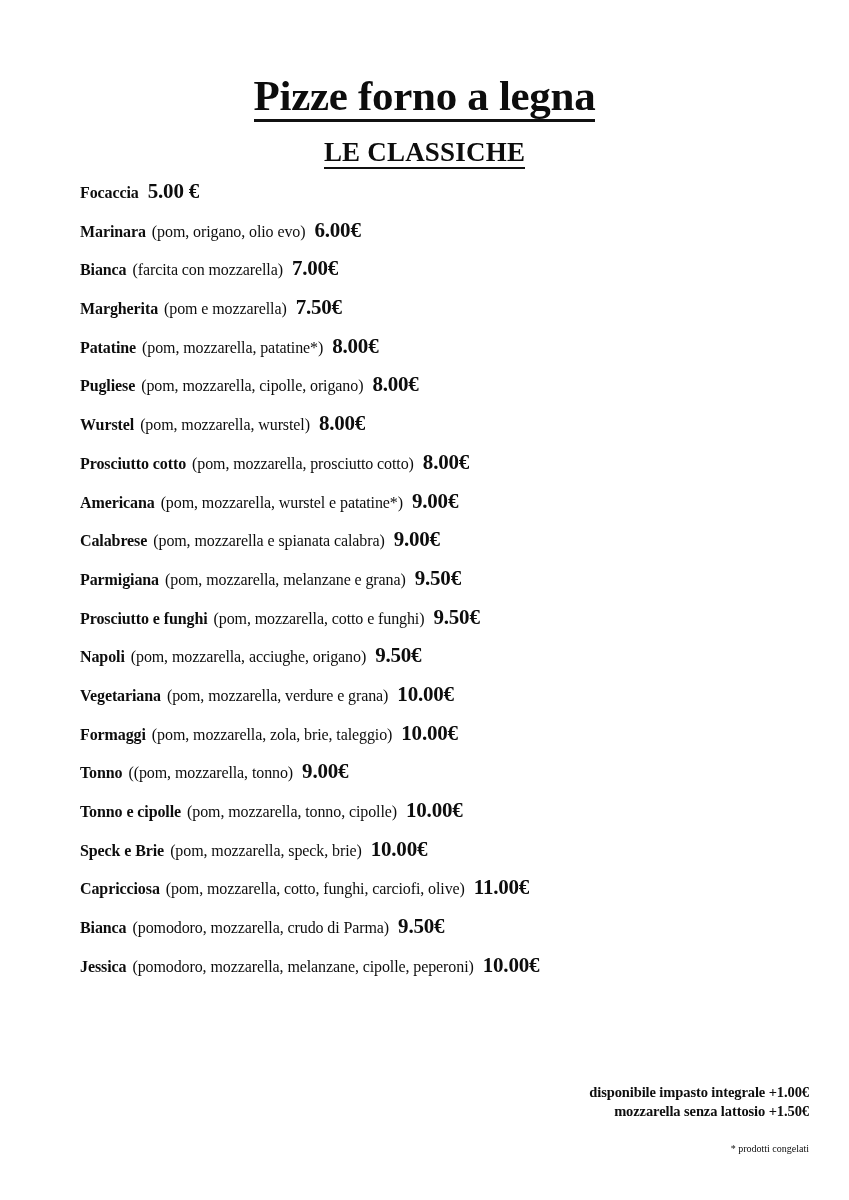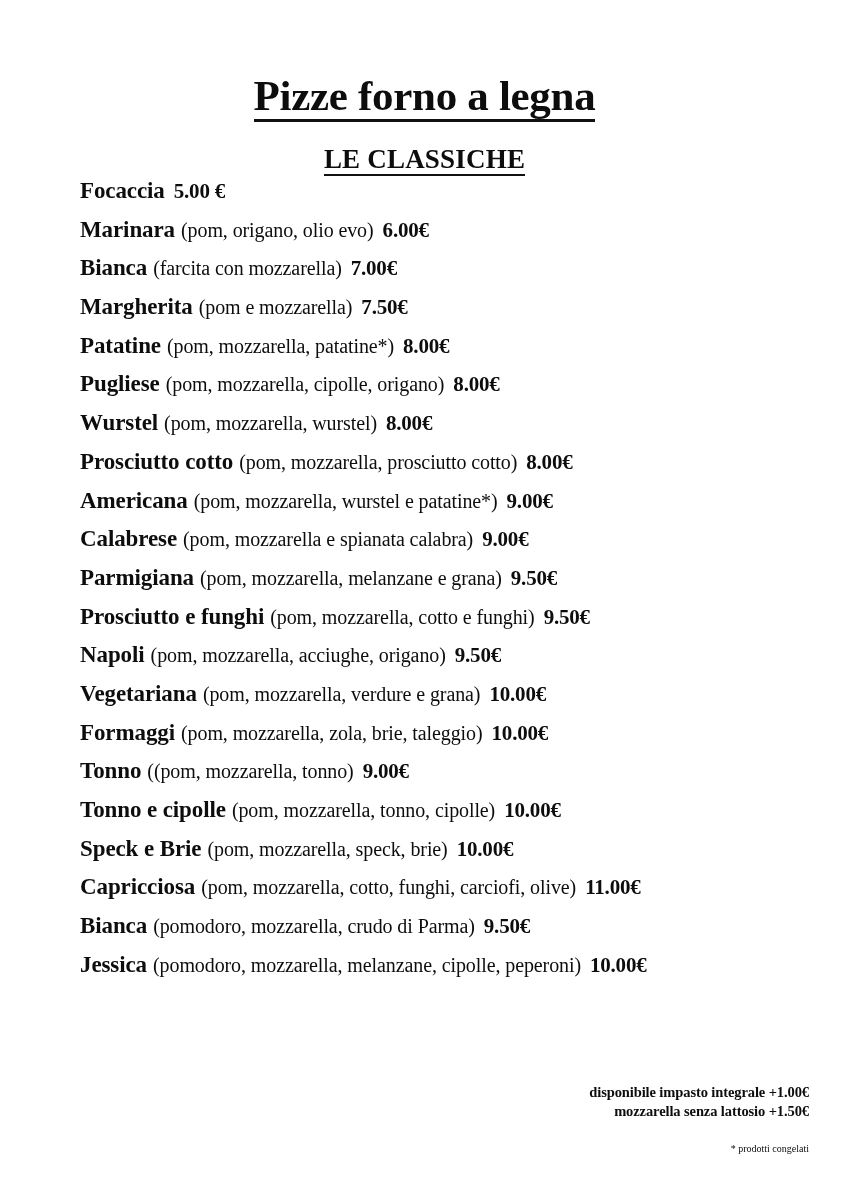--- a/index.html
+++ b/index.html
@@ -34,21 +34,21 @@
     font-size: 43px;
     font-weight: 700;
     letter-spacing: -0.3px;
     line-height: 1.0;
     margin: 0;
     display: inline-block;
     border-bottom: 3px solid #111;
     padding-bottom: 2px;
   }
   .menu-subtitle-wrap {
-    margin-top: 24px;
+    margin-top: 17px;
   }
   .menu-subtitle {
     font-size: 27px;
     font-weight: 700;
     letter-spacing: 0.2px;
     line-height: 1.0;
     margin: 0;
     display: inline-block;
     border-bottom: 2px solid #111;
     padding-bottom: 1px;
@@ -64,26 +64,26 @@
     left: 0;
     right: 0;
   }
   .menu-item {
     height: 38.7px;
     line-height: 38.7px;
     white-space: nowrap;
     padding-left: 80px;
   }
   .item-name {
-    font-size: 23px;
+    font-size: 16px;
     font-weight: 700;
     letter-spacing: -0.1px;
   }
   .item-desc {
-    font-size: 20px;
+    font-size: 16px;
     font-weight: 400;
     letter-spacing: -0.1px;
     font-family: Liberation Serif, serif;
   }
   .item-price {
     font-size: 21px;
     font-weight: 700;
     letter-spacing: -0.2px;
   }
   .sp { display: inline-block; width: 6px; }

